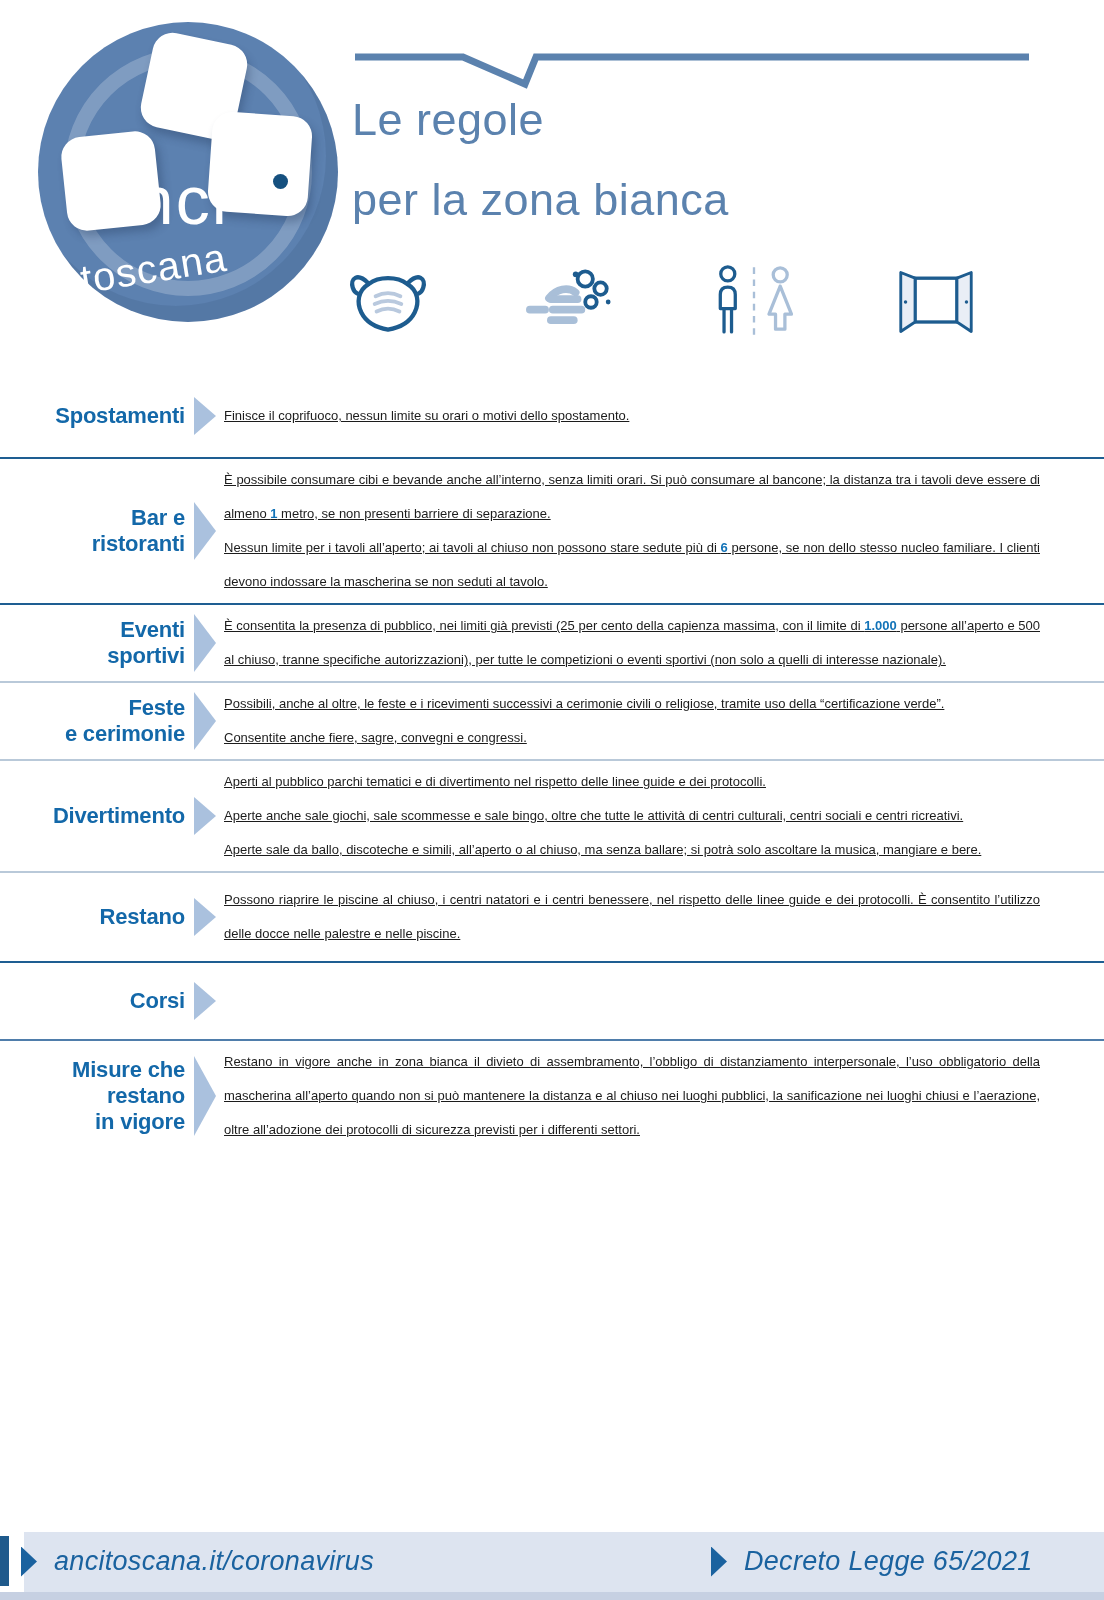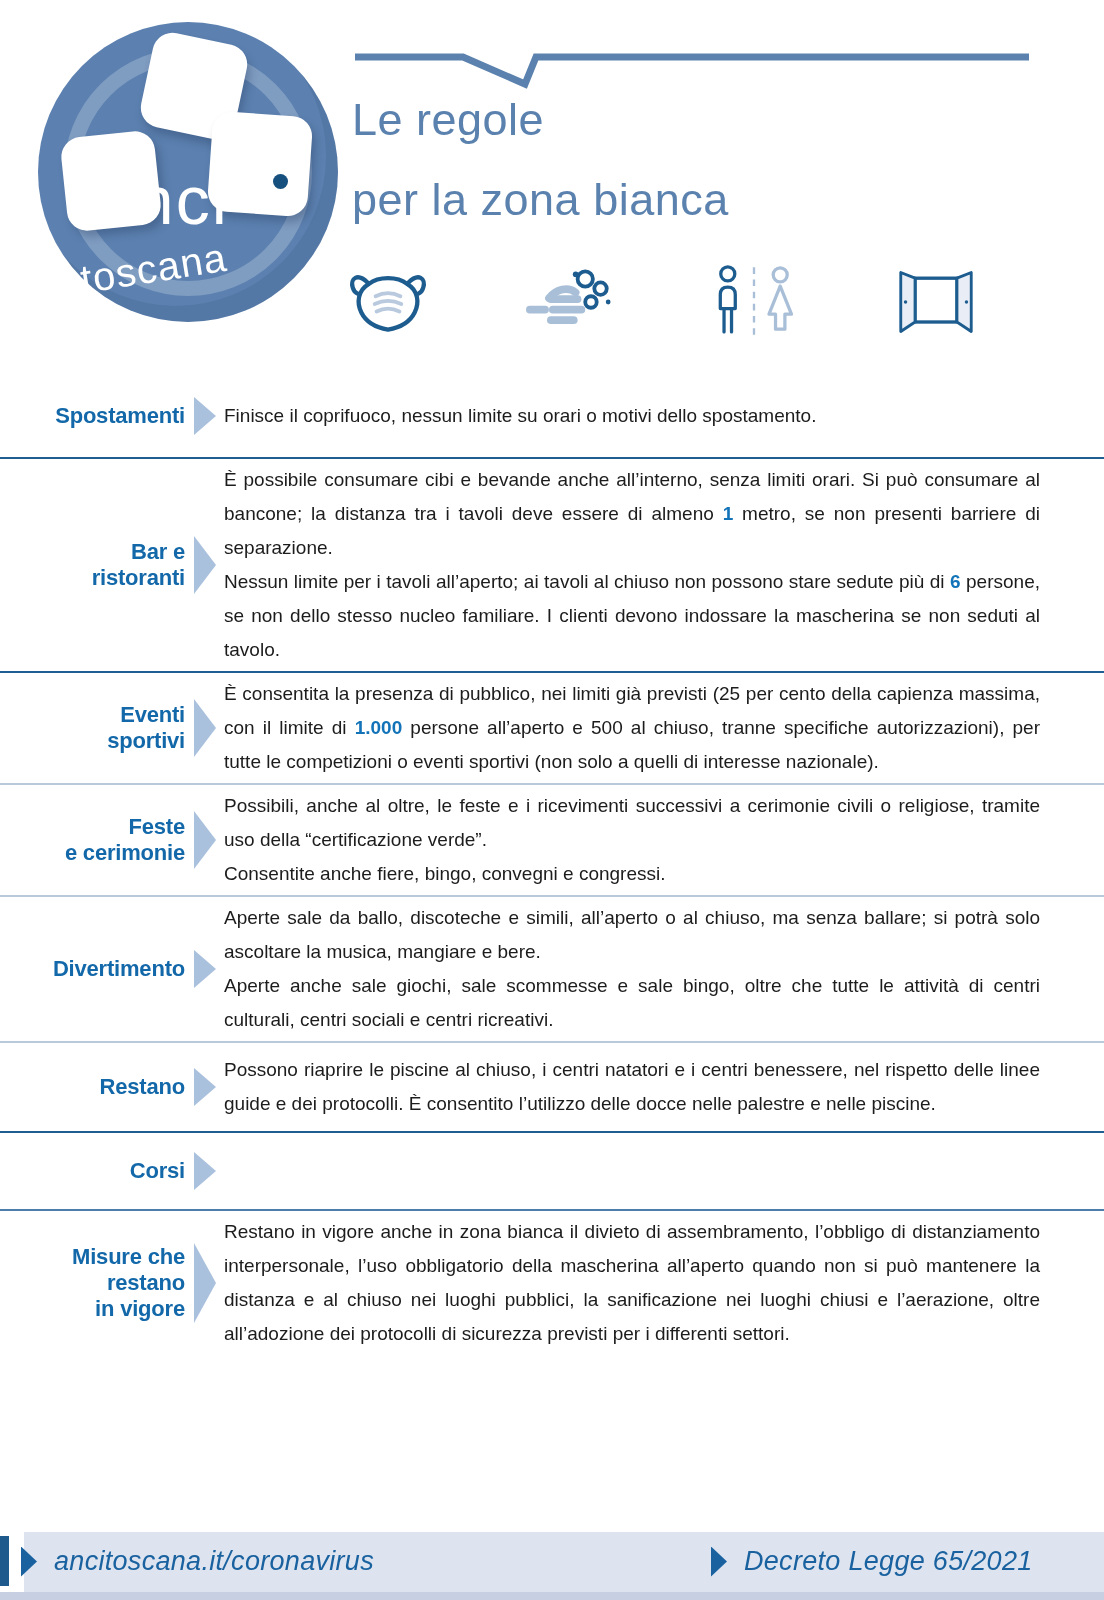--- a/index.html
+++ b/index.html
@@ -74,21 +74,21 @@
   .chevron{
     flex:0 0 22px; margin-left:9px; margin-right:0;
     background:#aac1de;
     clip-path:polygon(0 0, 100% 50%, 0 100%);
     height:38px;
   }
   .chevron.lines-2{ height:58px; }
   .chevron.lines-3{ height:80px; }
   .text-col{ flex:1 1 auto; padding-left:8px; padding-right:64px; }
   .text-col p{
-    font-size:19px; line-height:34px; color:#1c1c1c; text-align:justify; margin:0;
+    font-size:13px; line-height:34px; color:#1c1c1c; text-align:justify; margin:0;text-decoration:underline;
   }
   strong.hl{ color:#1273b8; font-weight:700; }
   .divider{ height:2px; width:100%; }
   .divider-dark{ background:#1e5e92; }
   .divider-light{ background:#b9c9d9; }
   .divider-medium{ background:#4f7dab; }
 
   
   .footer{ position:absolute; left:0; bottom:0; width:1104px; height:72px; }
   .footer-band{
@@ -215,32 +215,33 @@
         </div>
       </section>
       <div class="divider divider-light"></div>
       <section class="rule rule-3">
         <div class="label-col">
           <div class="rule-label">Feste<br>e cerimonie</div>
         </div>
         <div class="chevron lines-2"></div>
         <div class="text-col">
           <p>Possibili, anche al oltre, le feste e i ricevimenti successivi a cerimonie civili o religiose, tramite uso della “certificazione verde”.</p>
-          <p>Consentite anche fiere, bingo, convegni e congressi.</p>
+          <p>Consentite anche fiere, sagre, convegni e congressi.</p>
         </div>
       </section>
       <div class="divider divider-light"></div>
       <section class="rule rule-4">
         <div class="label-col">
           <div class="rule-label">Divertimento</div>
         </div>
         <div class="chevron lines-1"></div>
         <div class="text-col">
+          <p>Aperti al pubblico parchi tematici e di divertimento nel rispetto delle linee guide e dei protocolli.</p>
+          <p>Aperte anche sale giochi, sale scommesse e sale bingo, oltre che tutte le attività di centri culturali, centri sociali e centri ricreativi.</p>
           <p>Aperte sale da ballo, discoteche e simili, all’aperto o al chiuso, ma senza ballare; si potrà solo ascoltare la musica, mangiare e bere.</p>
-          <p>Aperte anche sale giochi, sale scommesse e sale bingo, oltre che tutte le attività di centri culturali, centri sociali e centri ricreativi.</p>
         </div>
       </section>
       <div class="divider divider-light"></div>
       <section class="rule rule-5">
         <div class="label-col">
           <div class="rule-label">Restano</div>
         </div>
         <div class="chevron lines-1"></div>
         <div class="text-col">
           <p>Possono riaprire le piscine al chiuso, i centri natatori e i centri benessere, nel rispetto delle linee guide e dei protocolli. È consentito l’utilizzo delle docce nelle palestre e nelle piscine.</p>

